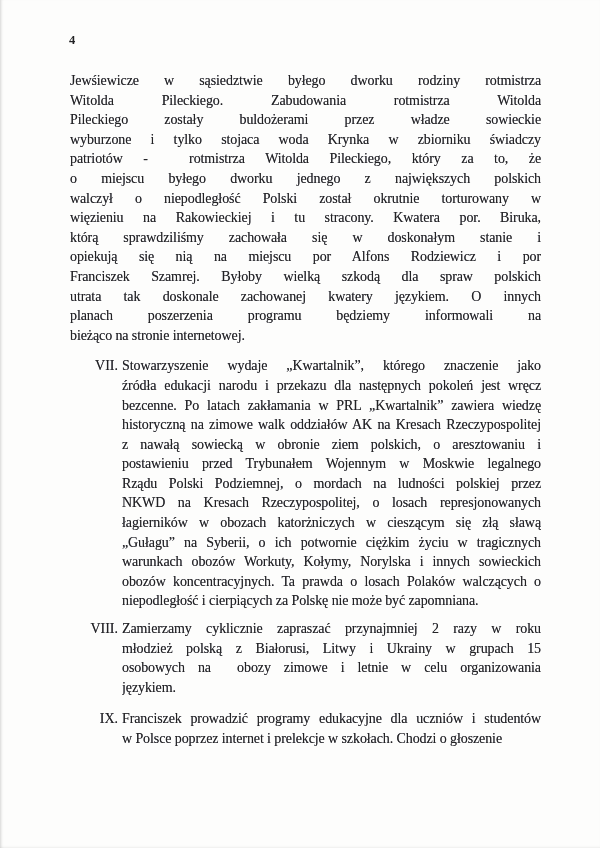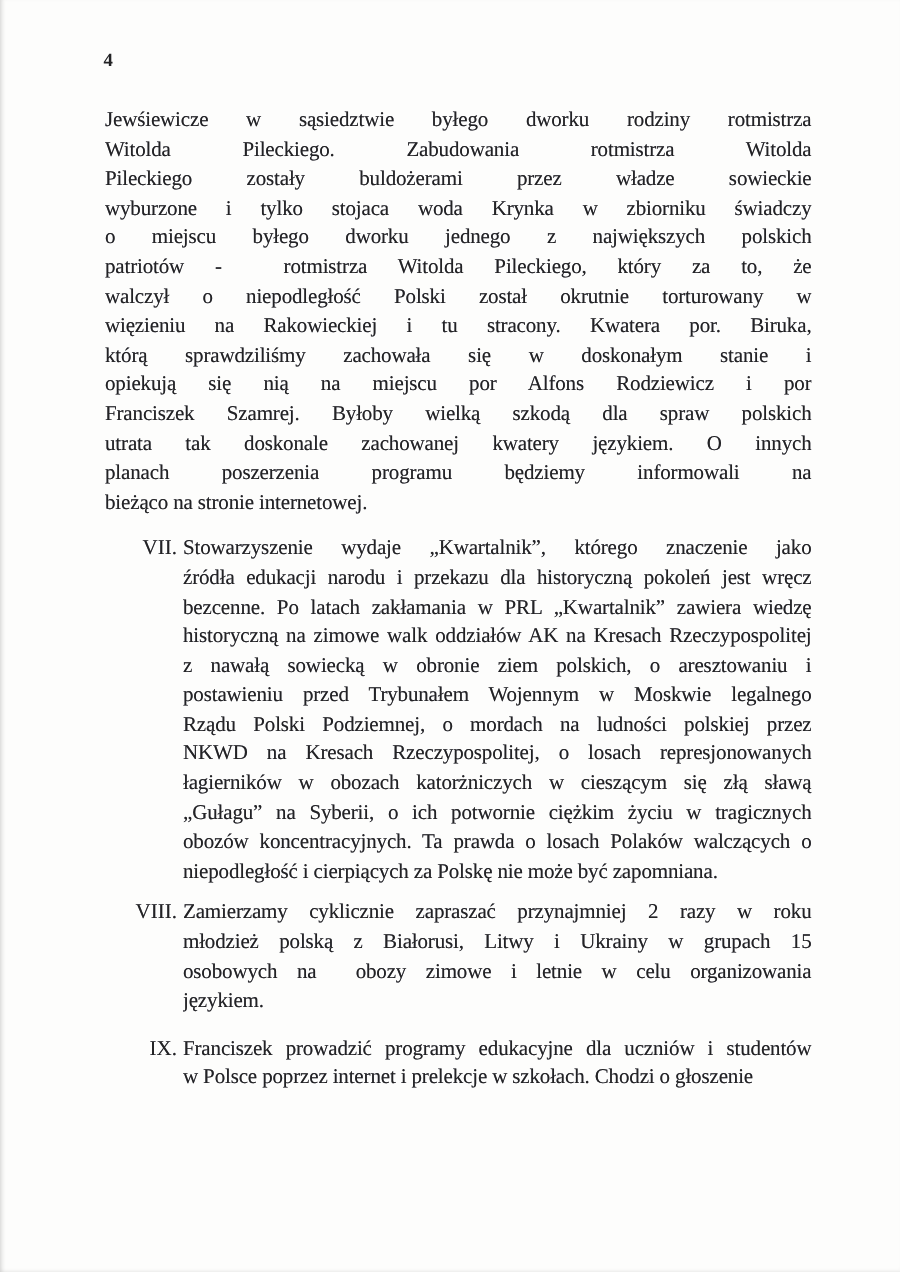--- a/index.html
+++ b/index.html
@@ -63,45 +63,46 @@
 
 <div class="page">
   <div class="page-number">4</div>
   <div class="content" id="paragraphs">
       <div class="para continuation">
         <div class="para-body">
           <div class="line">Jewśiewicze w sąsiedztwie byłego dworku rodziny rotmistrza</div>
           <div class="line">Witolda Pileckiego. Zabudowania rotmistrza Witolda</div>
           <div class="line">Pileckiego zostały buldożerami przez władze sowieckie</div>
           <div class="line">wyburzone i tylko stojaca woda Krynka w zbiorniku świadczy</div>
+          <div class="line">patriotów -&nbsp; rotmistrza Witolda Pileckiego, który za to, że</div>
           <div class="line">o miejscu byłego dworku jednego z największych polskich</div>
-          <div class="line">patriotów -&nbsp; rotmistrza Witolda Pileckiego, który za to, że</div>
           <div class="line">walczył o niepodległość Polski został okrutnie torturowany w</div>
           <div class="line">więzieniu na Rakowieckiej i tu stracony. Kwatera por. Biruka,</div>
           <div class="line">którą sprawdziliśmy zachowała się w doskonałym stanie i</div>
           <div class="line">opiekują się nią na miejscu por Alfons Rodziewicz i por</div>
           <div class="line">Franciszek Szamrej. Byłoby wielką szkodą dla spraw polskich</div>
           <div class="line">utrata tak doskonale zachowanej kwatery językiem. O innych</div>
           <div class="line">planach poszerzenia programu będziemy informowali na</div>
           <div class="line last">bieżąco na stronie internetowej.</div>
         </div>
       </div>
       <div class="para numbered">
         <span class="marker">VII.</span>
         <div class="para-body">
           <div class="line">Stowarzyszenie wydaje „Kwartalnik”, którego znaczenie jako</div>
-          <div class="line">źródła edukacji narodu i przekazu dla historyczną pokoleń jest wręcz</div>
+          <div class="line">źródła edukacji narodu i przekazu dla następnych pokoleń jest wręcz</div>
           <div class="line">bezcenne. Po latach zakłamania w PRL „Kwartalnik” zawiera wiedzę</div>
           <div class="line">historyczną na zimowe walk oddziałów AK na Kresach Rzeczypospolitej</div>
           <div class="line">z nawałą sowiecką w obronie ziem polskich, o aresztowaniu i</div>
           <div class="line">postawieniu przed Trybunałem Wojennym w Moskwie legalnego</div>
           <div class="line">Rządu Polski Podziemnej, o mordach na ludności polskiej przez</div>
           <div class="line">NKWD na Kresach Rzeczypospolitej, o losach represjonowanych</div>
           <div class="line">łagierników w obozach katorżniczych w cieszącym się złą sławą</div>
           <div class="line">„Gułagu” na Syberii, o ich potwornie ciężkim życiu w tragicznych</div>
+          <div class="line">warunkach obozów Workuty, Kołymy, Norylska i innych sowieckich</div>
           <div class="line">obozów koncentracyjnych. Ta prawda o losach Polaków walczących o</div>
           <div class="line last">niepodległość i cierpiących za Polskę nie może być zapomniana.</div>
         </div>
       </div>
       <div class="para numbered">
         <span class="marker">VIII.</span>
         <div class="para-body">
           <div class="line">Zamierzamy cyklicznie zapraszać przynajmniej 2 razy w roku</div>
           <div class="line">młodzież polską z Białorusi, Litwy i Ukrainy w grupach 15</div>
           <div class="line">osobowych na&nbsp; obozy zimowe i letnie w celu organizowania</div>

